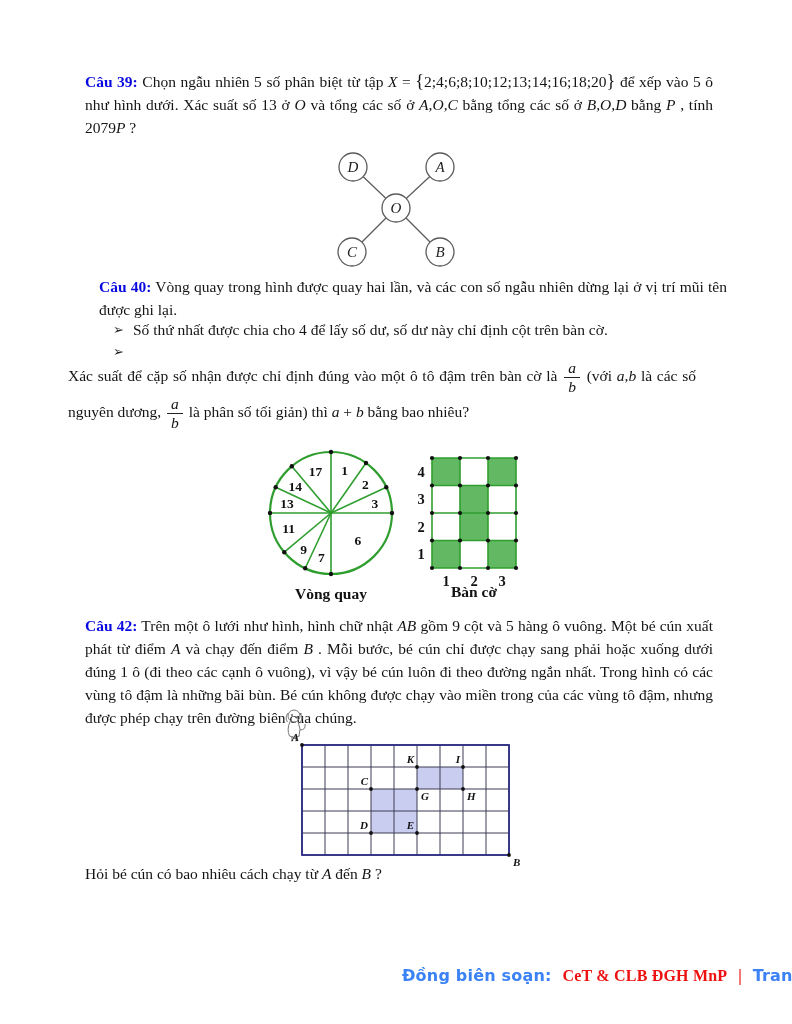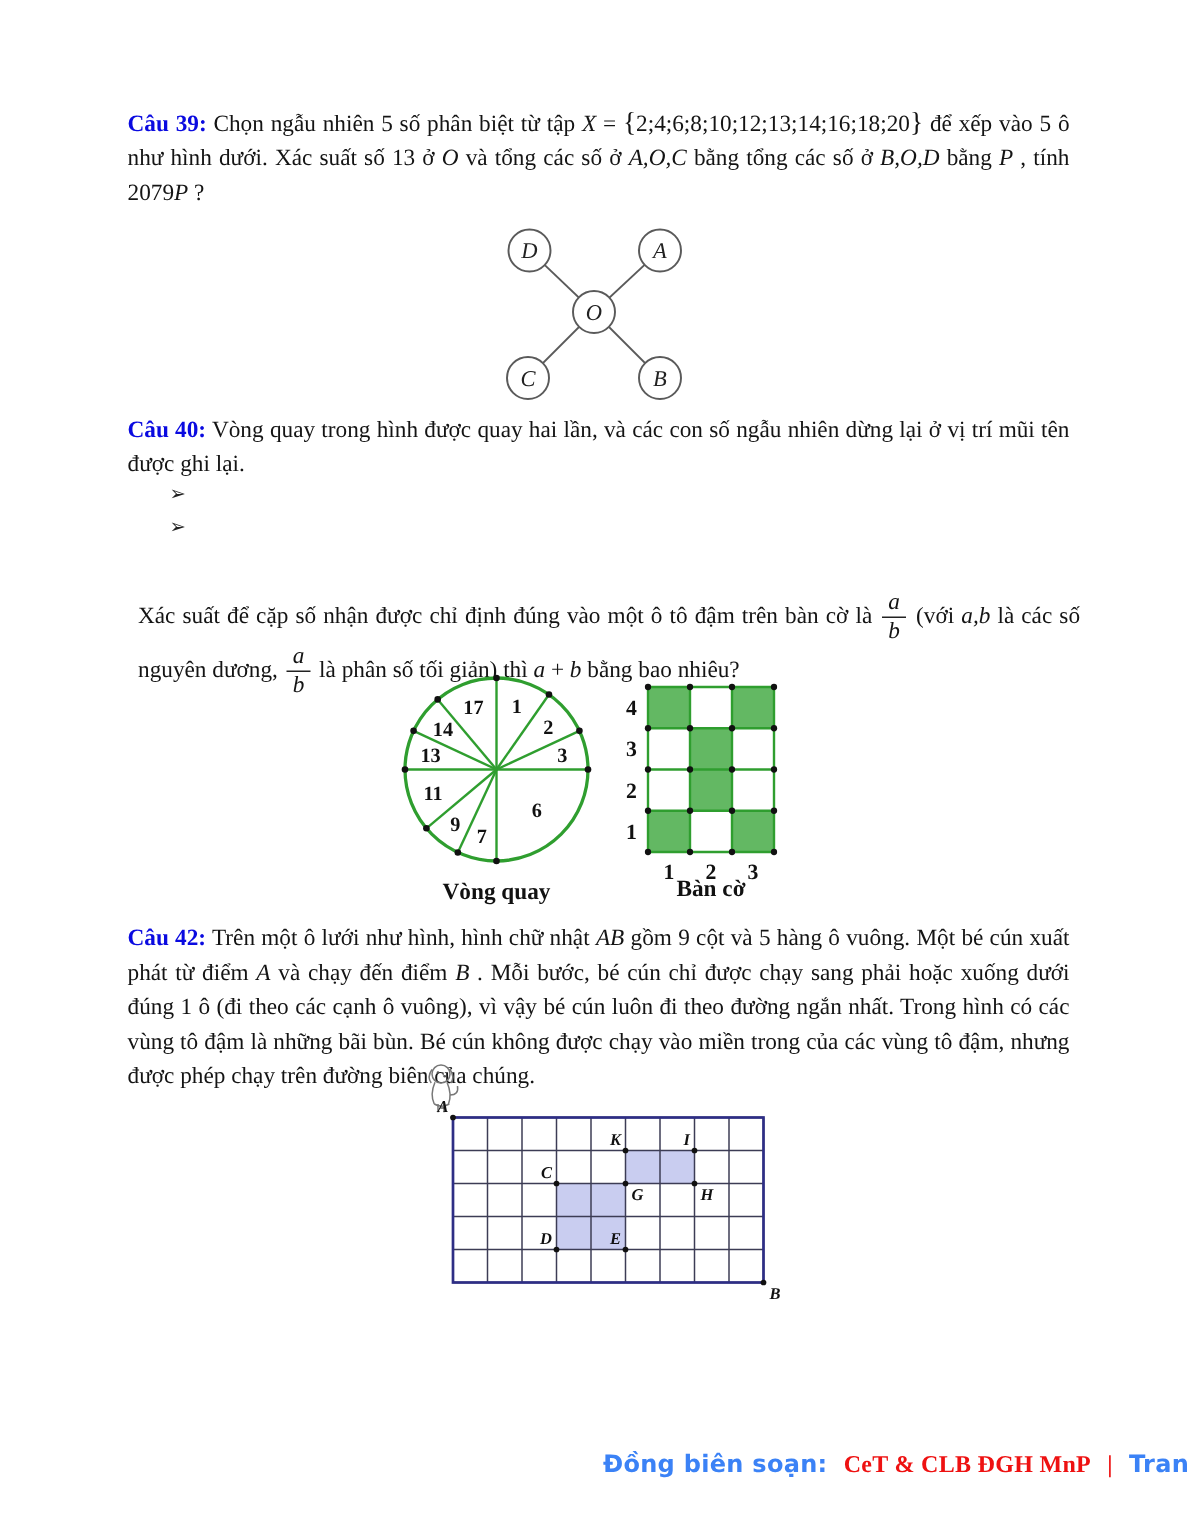--- a/index.html
+++ b/index.html
@@ -46,34 +46,35 @@
       <circle cx="126" cy="21" r="14" fill="#fff" stroke="#5a5a5a" stroke-width="1.3"></circle>
       <text x="126" y="26" text-anchor="middle" class="gnode">A</text>
       <circle cx="82" cy="62" r="14" fill="#fff" stroke="#5a5a5a" stroke-width="1.3"></circle>
       <text x="82" y="67" text-anchor="middle" class="gnode">O</text>
       <circle cx="38" cy="106" r="14" fill="#fff" stroke="#5a5a5a" stroke-width="1.3"></circle>
       <text x="38" y="111" text-anchor="middle" class="gnode">C</text>
       <circle cx="126" cy="106" r="14" fill="#fff" stroke="#5a5a5a" stroke-width="1.3"></circle>
       <text x="126" y="111" text-anchor="middle" class="gnode">B</text>
     </svg>
 
-  <div class="tblock" style="left:85px;top:275px;width:628px;">
+  <div class="tblock" style="left:99px;top:275px;width:628px;">
     <span class="qlabel">Câu 40:</span><span><span> Vòng quay trong hình được quay hai lần, và các con số ngẫu nhiên dừng lại ở vị trí mũi tên được ghi lại.</span></span>
   </div>
 
   <div class="tblock" style="left:85px;top:319px;width:628px;text-align:left;">
     <div class="bullet-row">
       <span class="bullet-arrow">➢</span>
+      <span>Số thứ nhất được chia cho 4 để lấy số dư, số dư này chỉ định cột trên bàn cờ.</span>
     </div>
     <div class="bullet-row">
       <span class="bullet-arrow">➢</span>
     </div>
   </div>
 
-  <div class="tblock" style="left:92px;top:360px;width:628px;margin-top:34px;">
+  <div class="tblock" style="left:68px;top:360px;width:628px;">
     <span><span>Xác suất để cặp số nhận được chỉ định đúng vào một ô tô đậm trên bàn cờ là </span><span class="frac"><span class="fn">a</span><span class="fd">b</span></span><span> (với </span><span class="m">a,b</span><span> là các số nguyên dương, </span><span class="frac"><span class="fn">a</span><span class="fd">b</span></span><span> là phân số tối giản) thì </span><span class="m">a</span><span> + </span><span class="m">b</span><span> bằng bao nhiêu?</span></span>
   </div>
 
   <svg id="wheel-svg" style="left:261px;top:447px;" width="142" height="164">
     <text class="caption" x="70" y="152" text-anchor="middle">Vòng quay</text>
   <circle cx="70" cy="66" r="61" fill="#fff" stroke="#2f9e2f" stroke-width="2.2"></circle>
       <line x1="70" y1="66" x2="70" y2="5" stroke="#2f9e2f" stroke-width="1.6"></line>
       <line x1="70" y1="66" x2="104.9881626174138" y2="16.031725298371498" stroke="#2f9e2f" stroke-width="1.6"></line>
       <line x1="70" y1="66" x2="125.28477500923564" y2="40.22028603381733" stroke="#2f9e2f" stroke-width="1.6"></line>
       <line x1="70" y1="66" x2="131" y2="66" stroke="#2f9e2f" stroke-width="1.6"></line>
@@ -201,20 +202,23 @@
       <circle cx="185" cy="87" r="1.9" fill="#111"></circle>
       <text x="189" y="98" text-anchor="start" class="glabel">H</text>
       <circle cx="93" cy="131" r="1.9" fill="#111"></circle>
       <text x="90" y="127" text-anchor="end" class="glabel">D</text>
       <circle cx="139" cy="131" r="1.9" fill="#111"></circle>
       <text x="136" y="127" text-anchor="end" class="glabel">E</text>
       <circle cx="231" cy="153" r="1.9" fill="#111"></circle>
       <text x="235" y="164" text-anchor="start" class="glabel">B</text>
     </svg>
 
+  <div class="tblock" style="left:85px;top:862px;width:520px;text-align:left;">
+    <span><span>Hỏi bé cún có bao nhiêu cách chạy từ </span><span class="m">A</span><span> đến </span><span class="m">B</span><span> ?</span></span>
+  </div>
 
   <div id="footer">
     <span class="f-navy">Đồng biên soạn:</span>
     <span class="f-red">CeT &amp; CLB ĐGH MnP</span>
     <span class="f-red">|</span>
     <span class="f-navy">Trang</span>
     
   </div>
 
 </div>

